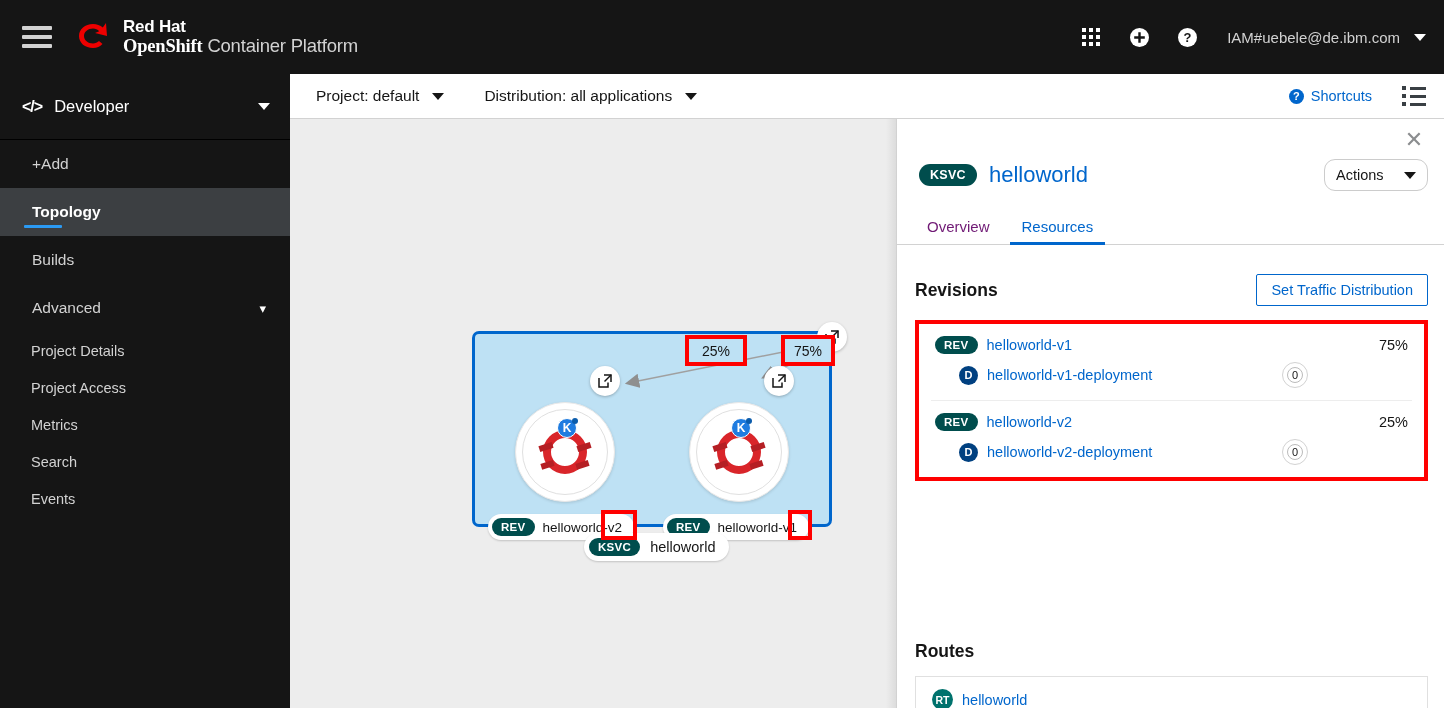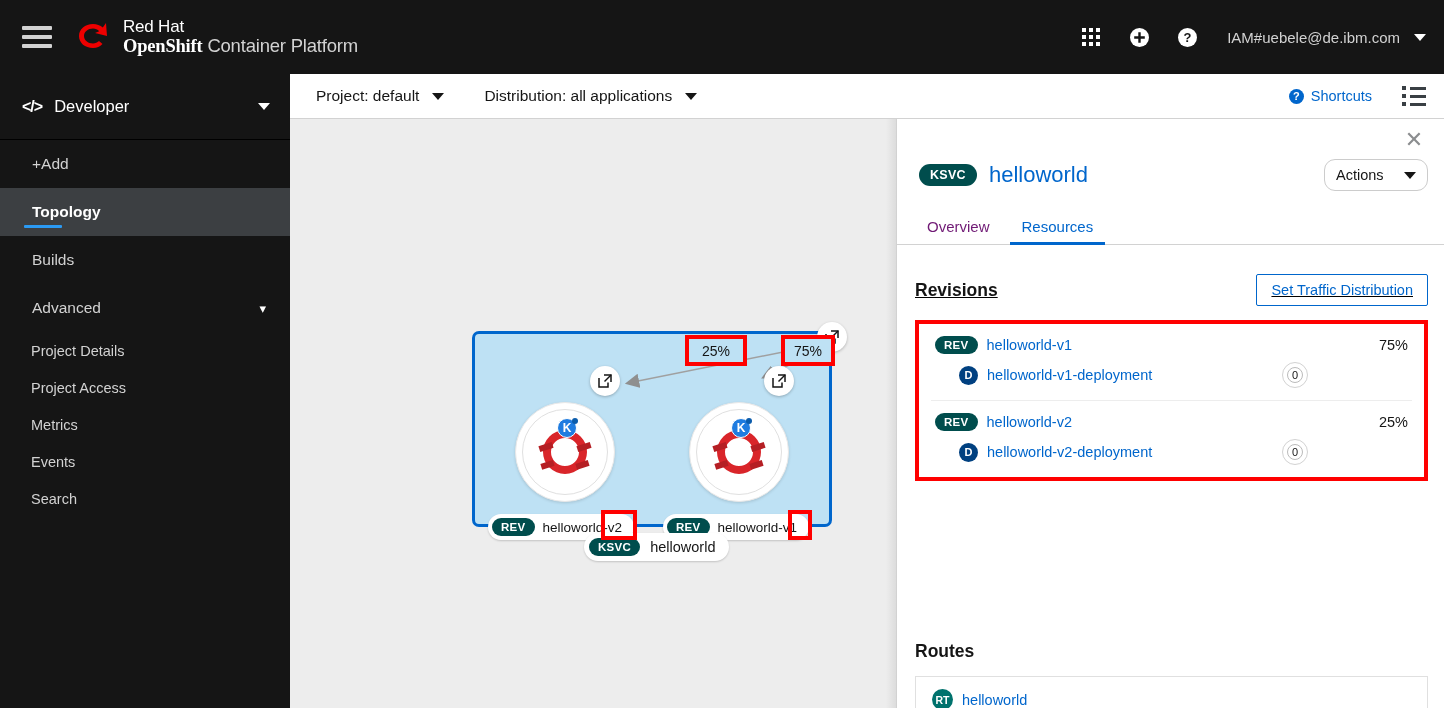--- a/index.html
+++ b/index.html
@@ -18,21 +18,21 @@
   }
   .hamburger {
     width: 30px; height: 22px; margin-left: 22px; margin-right: 20px;
     display: flex; flex-direction: column; justify-content: space-between;
     cursor: pointer;
   }
   .hamburger span { display:block; height: 4px; background: #d2d2d2; border-radius: 1px; }
   .brand { display: flex; align-items: center; }
   .rh-logo { width: 42px; height: 34px; margin-right: 9px; }
   .brand-text { line-height: 1.12; }
-  .brand-line1 { color:#fff; font-size: 17px; font-weight: 400; letter-spacing:-.2px; }
+  .brand-line1 { color:#fff; font-size: 17px; font-weight: 700; letter-spacing:-.2px; }
   .brand-line2 { font-size: 18.5px; letter-spacing:-.2px; }
   .brand-line2 b { color:#fff; font-weight:700;font-family:Liberation Serif, serif; }
   .brand-line2 i { color:#d2d2d2; font-style: normal; font-weight:400; }
 
   .masthead-right {
     margin-left: auto; display: flex; align-items: center; gap: 0px;
     padding-right: 18px;
   }
   .mh-icon {
     width: 48px; height: 48px; display:flex; align-items:center; justify-content:center;
@@ -195,21 +195,21 @@
     font-size:15px; color:#701a75; cursor:pointer; position:relative;
   }
   .tab.active{ color:#06c; }
   .tab.active::after{
     content:""; position:absolute; left:0; right:0; bottom:0; height:3px; background:#06c;
   }
 
   .section-title{ font-size:17.5px; font-weight:700; color:#151515; }
 
   .sec-rev{ position:absolute; left:18px; top:155px; right:16px; }
-  .sec-rev-head{ display:flex; align-items:center;text-decoration:underline; }
+  .sec-rev-head{ display:flex; align-items:center; }
   .btn-secondary{
     margin-left:auto; border:1px solid #06c; color:#06c; background:#fff;
     border-radius:2px; height:32px; padding: 0 14px; font-size:14.5px; cursor:pointer;
   }
   .rev-card{
     margin-top:14px; border:1px solid #e0e0e0; background:#fff;
   }
   .rev-card.hl{ border:4px solid #ff0000; }
   .rev-row{ padding:12px 16px 4px 16px; display:flex; align-items:center; }
   .rev-row .lbl{ display:flex;align-items:center; gap:9px; }
@@ -327,24 +327,24 @@
     <div class="nav-item sub">
       <span>Project Details</span>
     </div>
     <div class="nav-item sub">
       <span>Project Access</span>
     </div>
     <div class="nav-item sub">
       <span>Metrics</span>
     </div>
     <div class="nav-item sub">
+      <span>Search</span>
+    </div>
+    <div class="nav-item sub">
       <span>Events</span>
-    </div>
-    <div class="nav-item sub">
-      <span>Search</span>
     </div>
   </div>
 
   <div class="toolbar">
     <div class="tb-select">
       <span class="lbl">Project: default</span>
       <span class="tb-caret"></span>
     </div>
     <div class="tb-select">
       <span class="lbl">Distribution: all applications</span>

